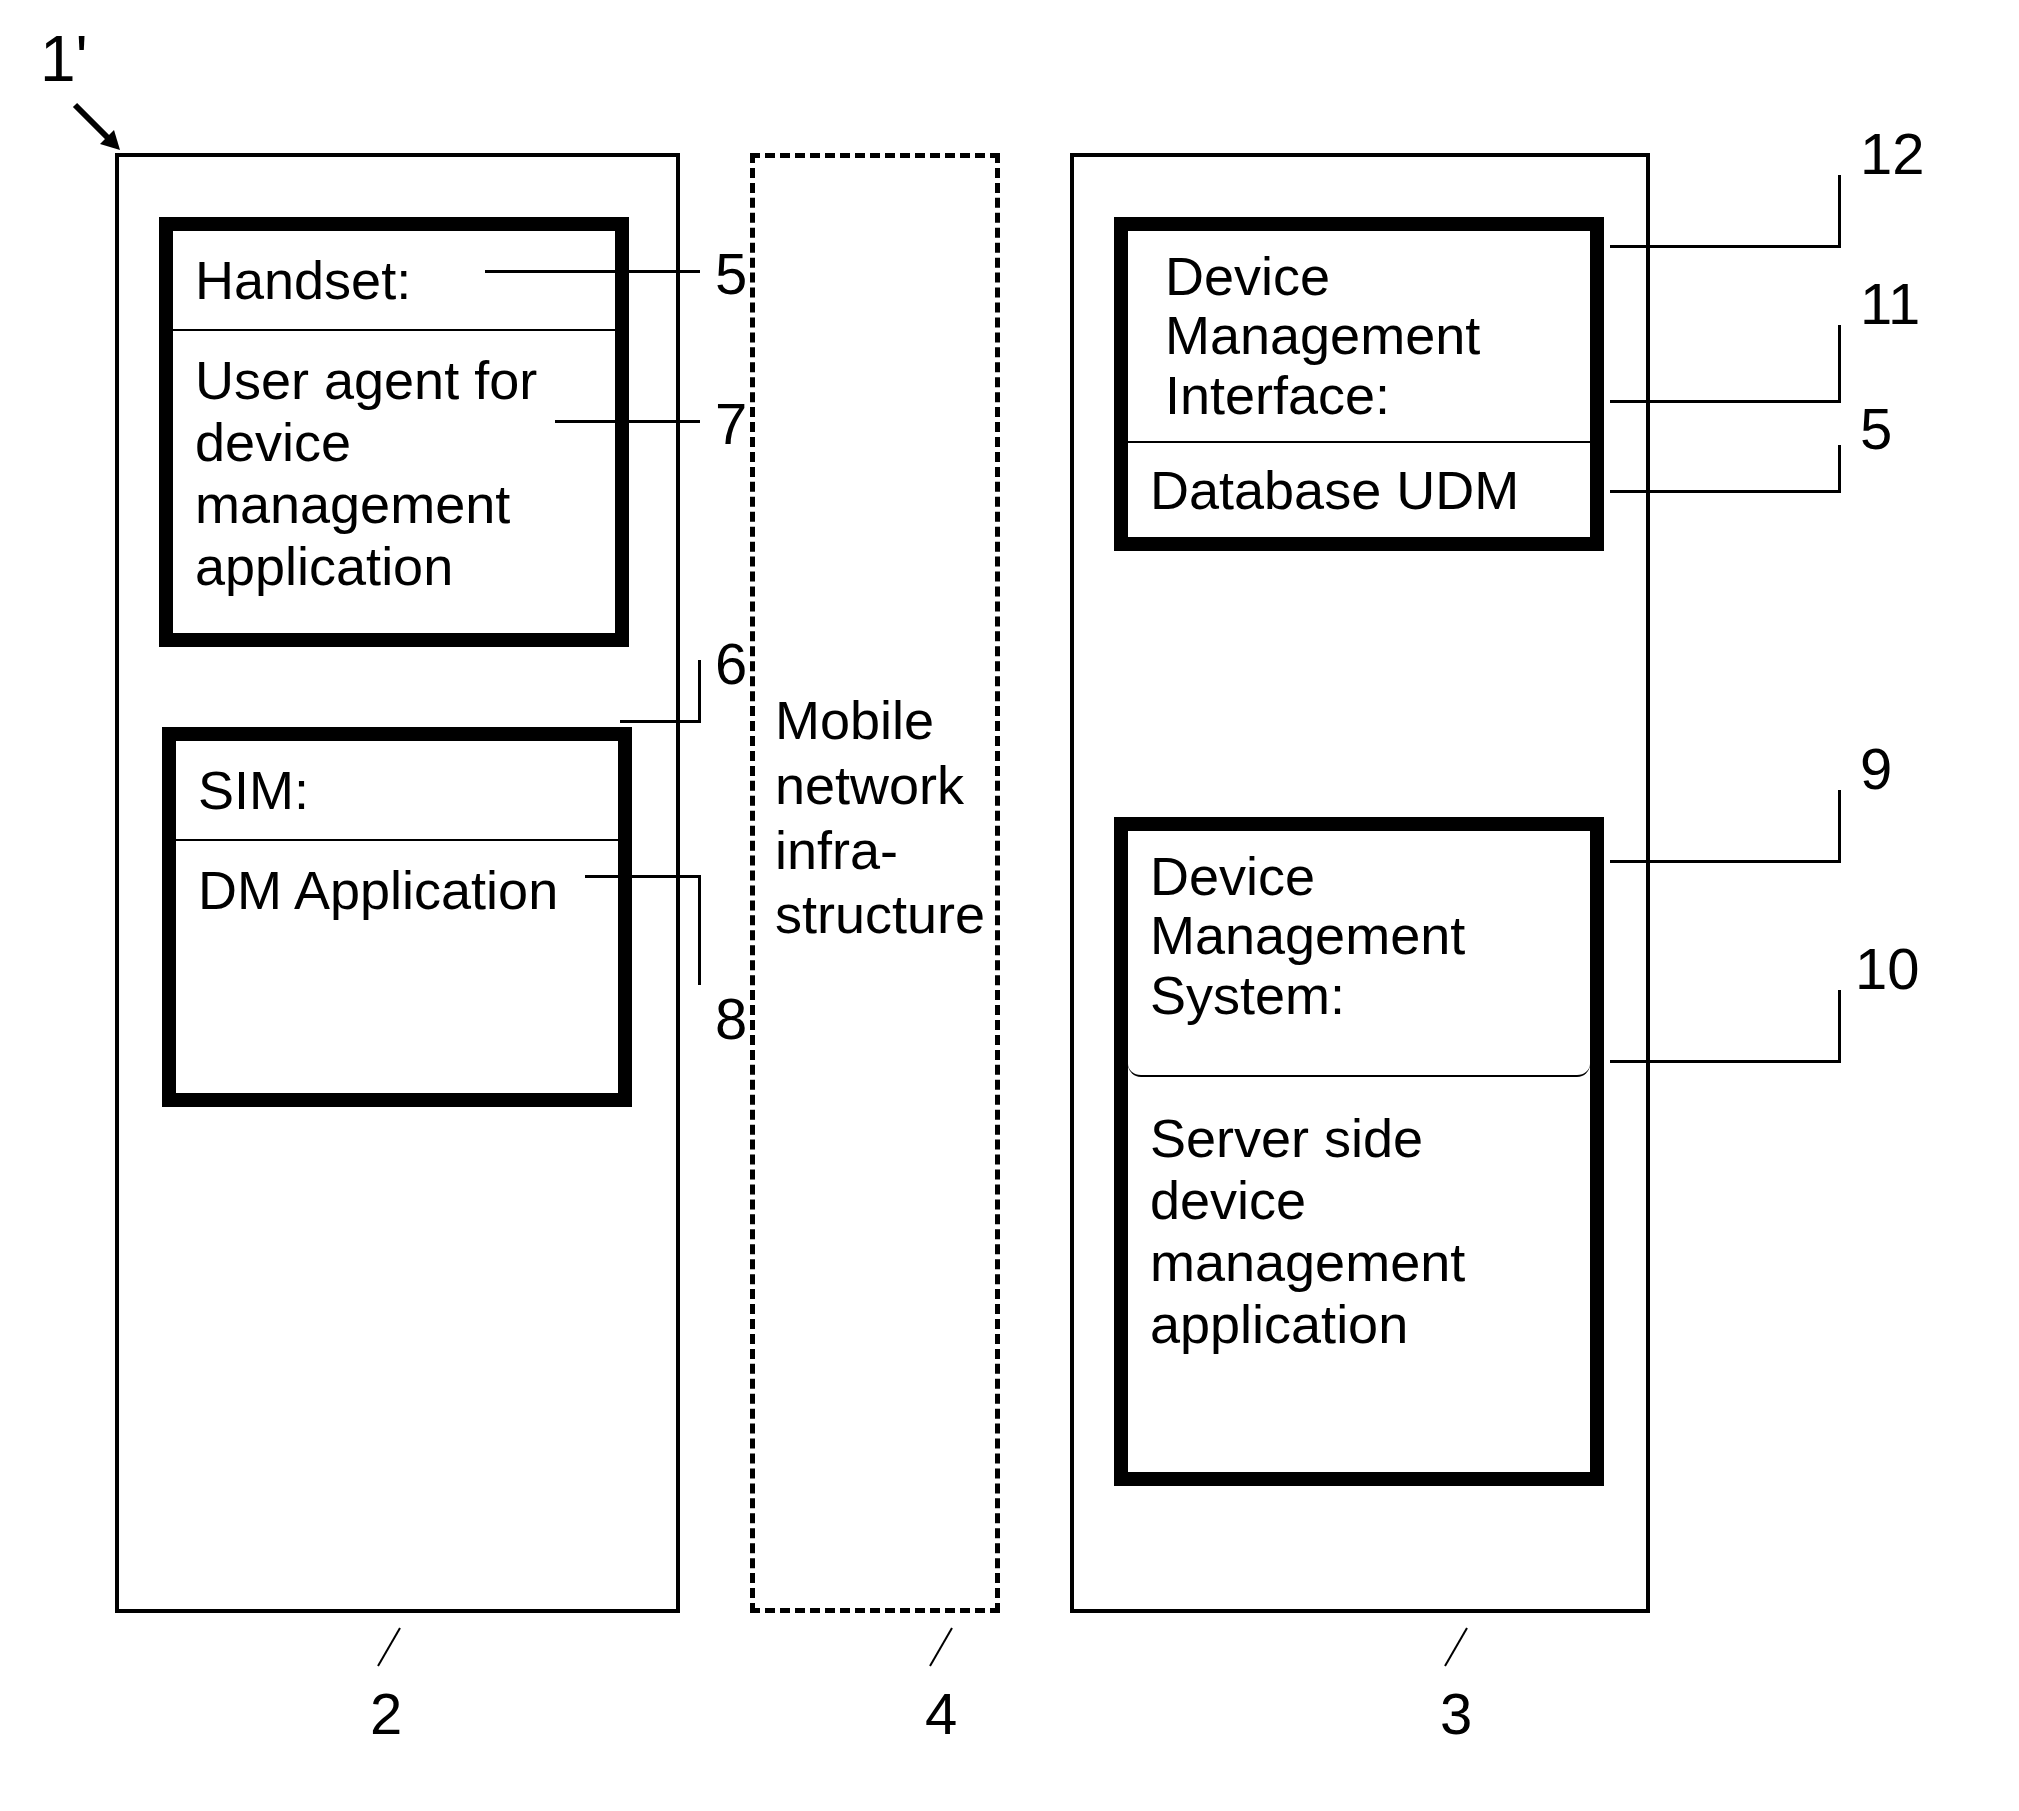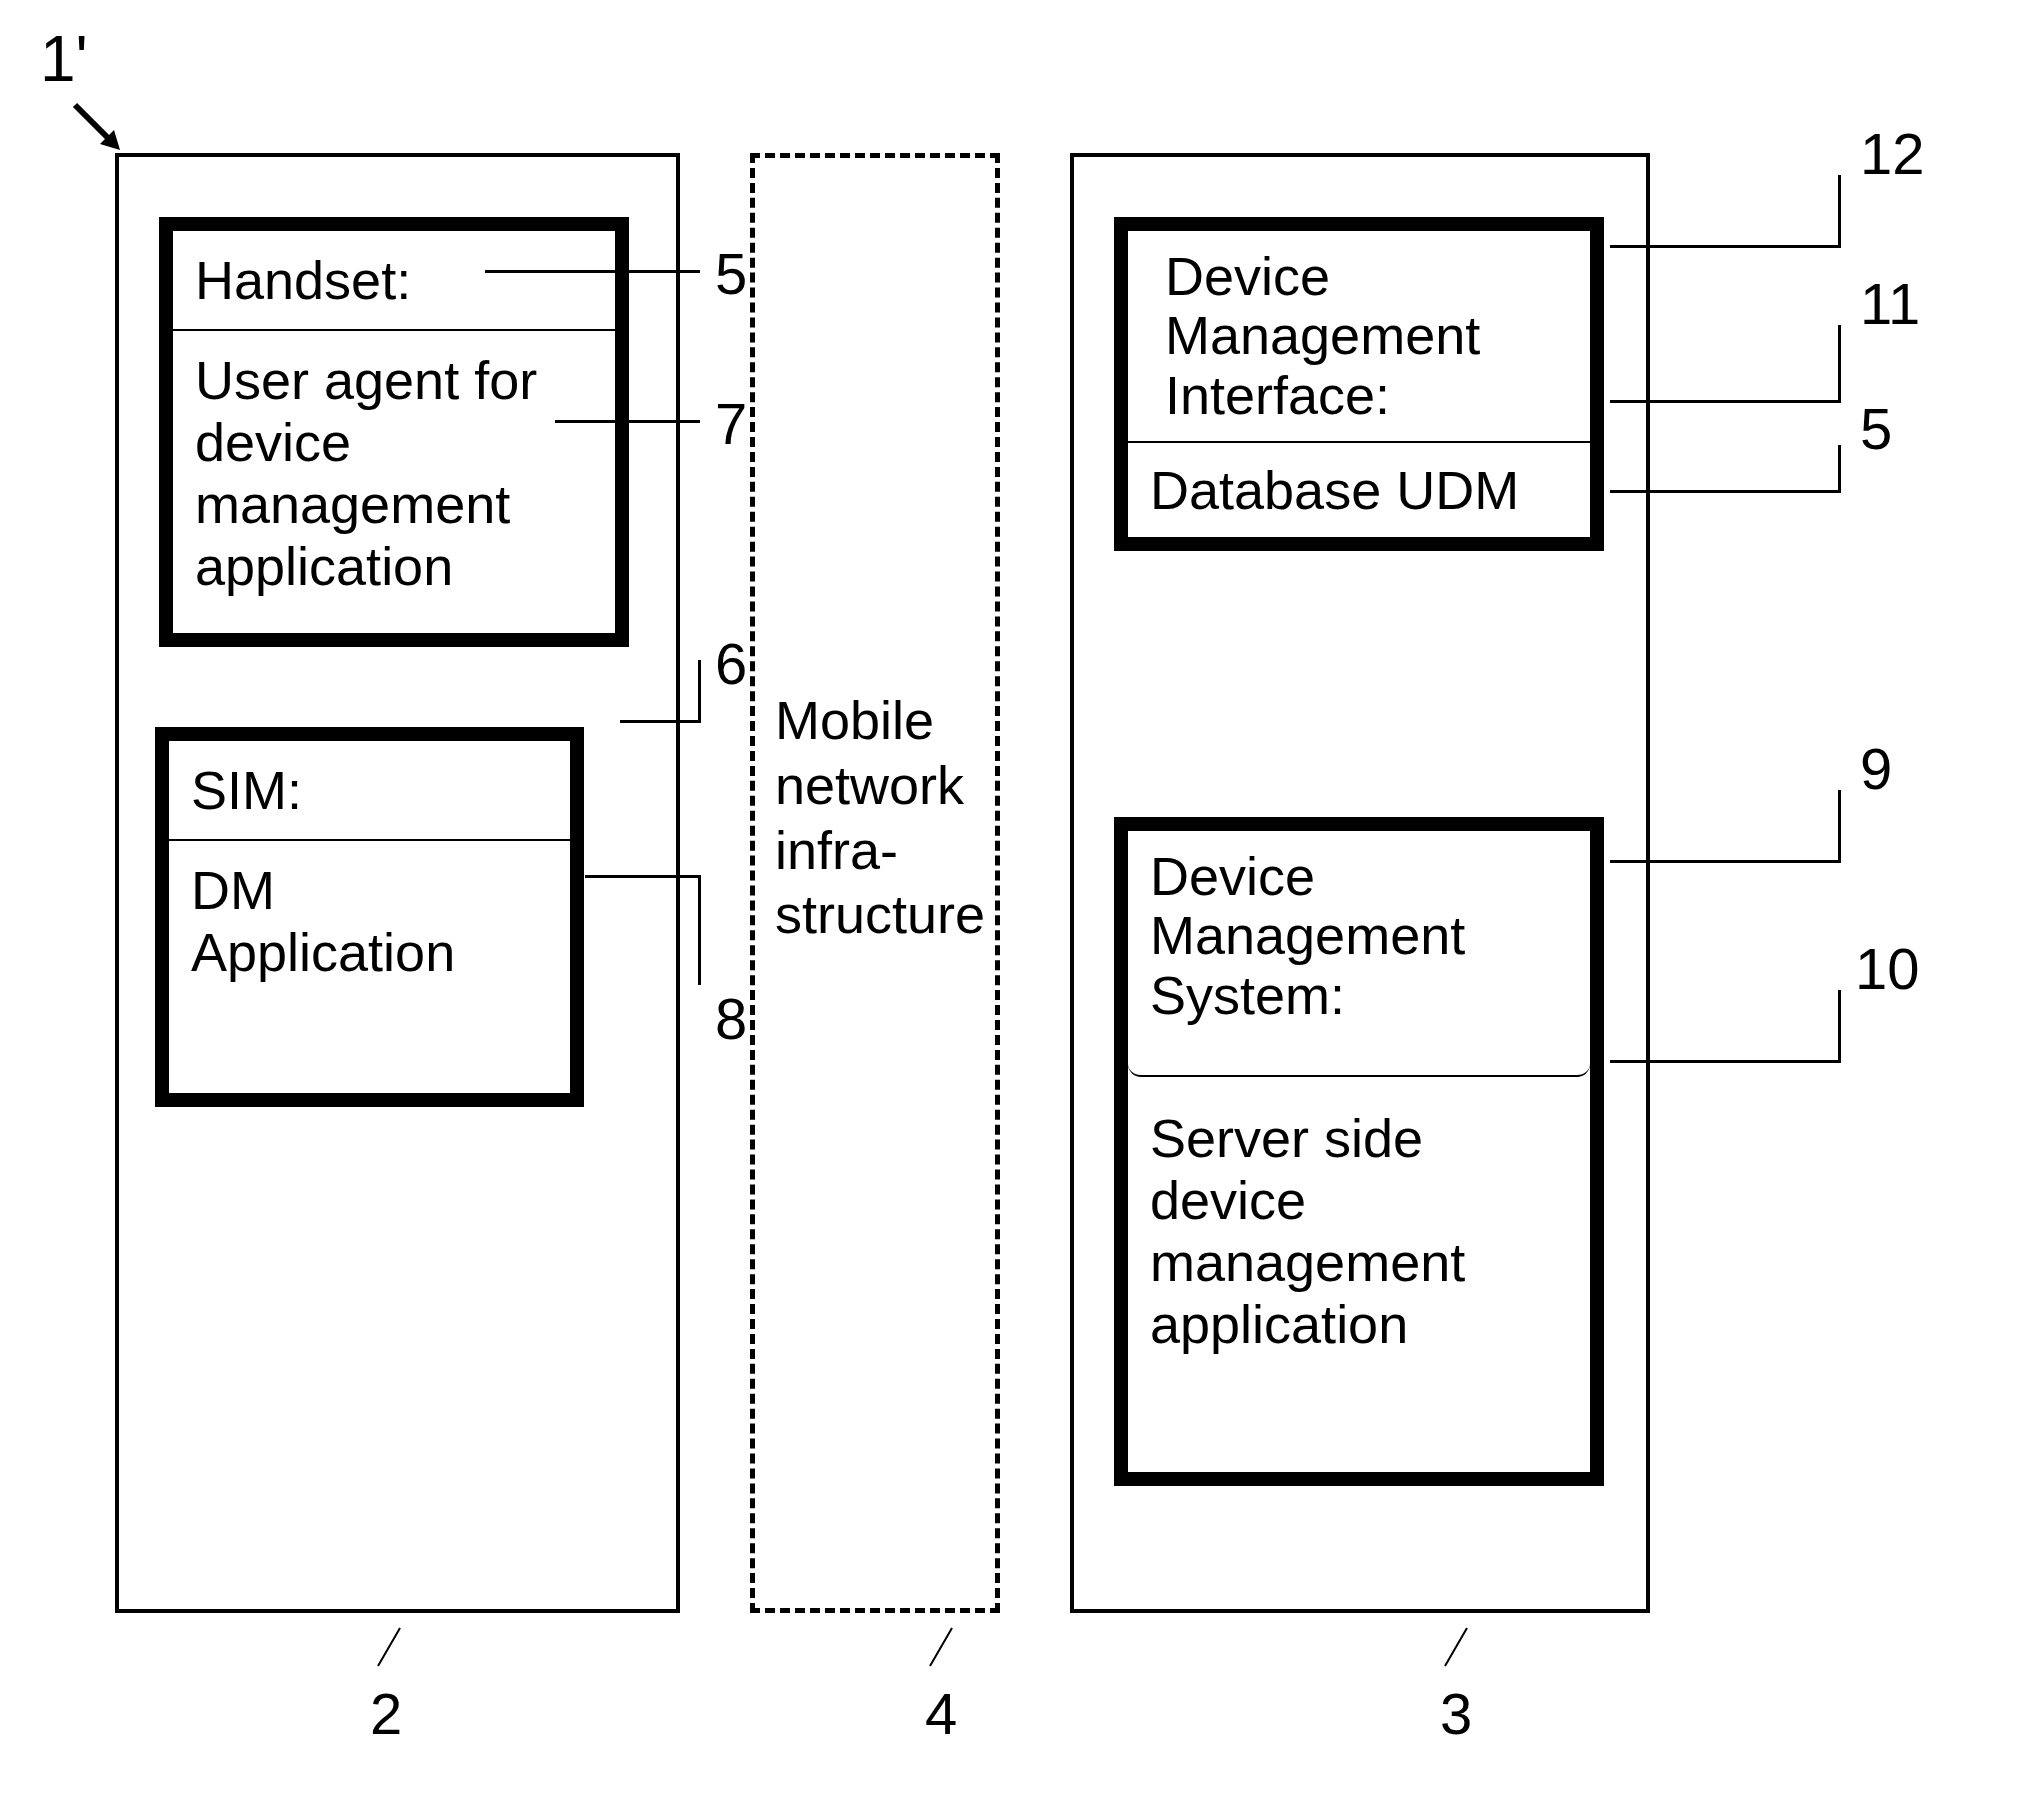--- a/index.html
+++ b/index.html
@@ -55,22 +55,22 @@
     font-size: 54px;
   }
   .box-handset .body {
     padding: 18px 22px 36px 22px;
     font-size: 54px;
     line-height: 1.15;
   }
   .box-sim {
     position: absolute;
     top: 570px;
-    left: 36px;
-    width: 429px;
+    left: 43px;
+    width: 470px;
     height: 380px;
     border: 14px solid #000;
     background: #fff;
   }
   .box-sim .hdr {
     padding: 18px 22px;
     border-bottom: 2px solid #000;
     font-size: 54px;
   }
   .box-sim .body {

